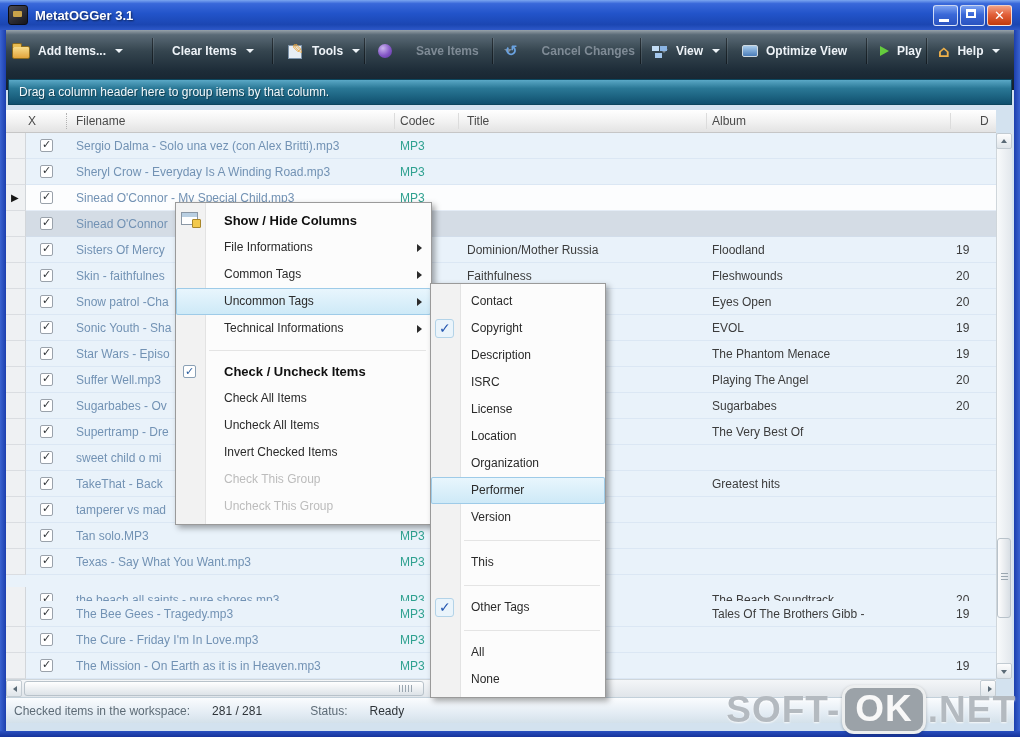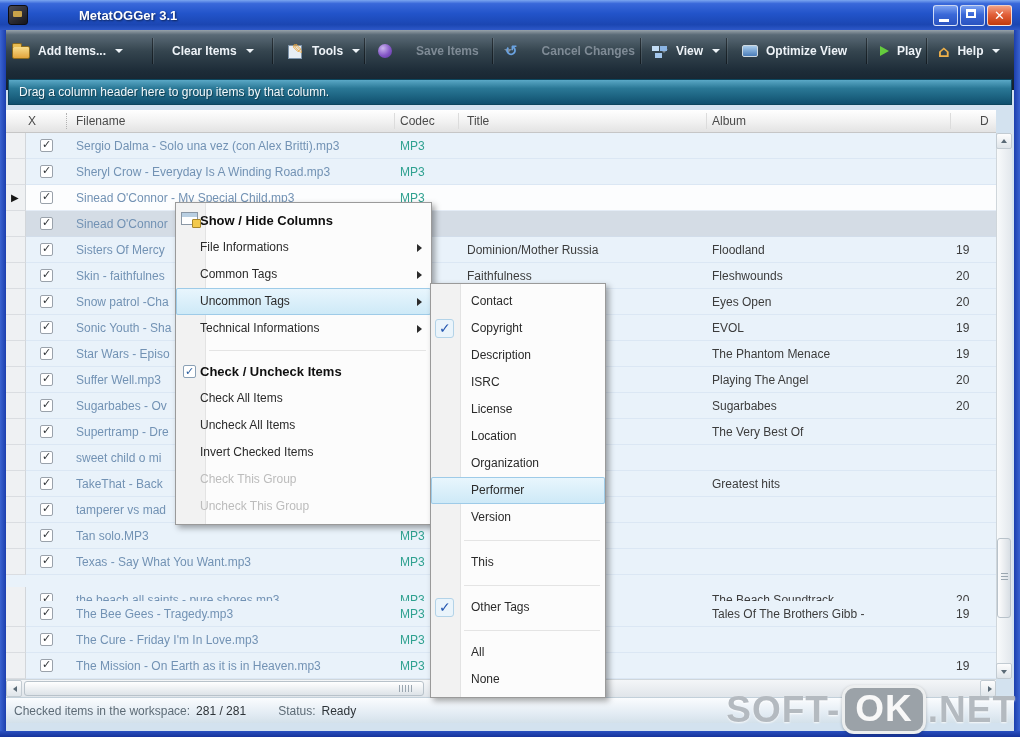--- a/index.html
+++ b/index.html
@@ -1,21 +1,21 @@
 <!DOCTYPE html>
 <html><head>
 <meta charset="utf-8">
 <style>
   html,body{margin:0;padding:0;background:#666;font-family:"Liberation Sans",sans-serif;}
   .window{position:relative;width:1020px;height:737px;background:#d3e2ef;overflow:hidden;}
 
   
   .titlebar{position:absolute;left:0;top:0;width:100%;height:30px;box-sizing:border-box;
     background:linear-gradient(180deg,#7ba6f0 0%,#3968da 12%,#2254ca 45%,#1b46b2 82%,#2e58c8 100%);
-    display:flex;align-items:center;padding:0 8px;gap:44px;}
+    display:flex;align-items:center;padding:0 8px;}
   .appicon{width:18px;height:18px;border-radius:3px;background:linear-gradient(145deg,#4a4a54,#15151c);
     border:1px solid #0c0c12;margin-right:7px;position:relative;flex:0 0 auto;}
   .appicon::after{content:"";position:absolute;left:4px;top:5px;width:9px;height:6px;background:#c9a24a;border-radius:1px;}
   .title{color:#fff;font-weight:bold;font-size:13px;text-shadow:1px 1px 2px rgba(0,0,0,.55);}
   .winbtns{margin-left:auto;display:flex;gap:2px;}
   .wbtn{width:25px;height:21px;border-radius:3px;border:1px solid rgba(255,255,255,.75);position:relative;box-sizing:border-box;}
   .wbtn.minimize,.wbtn.maximize{background:linear-gradient(180deg,#7da3f2,#3a68d8 45%,#2a53c0);}
   .wbtn.close{background:linear-gradient(180deg,#f2a285,#e2603a 45%,#c23a0c);}
   .wbtn.minimize::after{content:"";position:absolute;left:5px;bottom:3px;width:10px;height:3px;background:#fff;}
   .wbtn.maximize::after{content:"";position:absolute;left:5px;top:3px;width:10px;height:9px;border:2px solid #fff;border-top-width:3px;box-sizing:border-box;}
@@ -96,35 +96,35 @@
   .sb-right{right:0;top:0;height:17px;}
   .sb-right::after{left:7px;top:5px;border-top:3px solid transparent;border-bottom:3px solid transparent;border-left:4px solid #5a6a76;}
   .hthumb{position:absolute;left:18px;top:1px;width:400px;height:15px;background:linear-gradient(180deg,#ffffff,#dde3e8);
     border:1px solid #b8c2ca;border-radius:3px;box-sizing:border-box;}
   .hthumb::after{content:"";position:absolute;right:10px;top:3px;width:14px;height:7px;
     background:repeating-linear-gradient(90deg,#9aa6b0 0 1px,transparent 1px 3px);}
 
   
   .statusbar{position:absolute;left:0;top:697px;width:100%;height:26px;box-sizing:border-box;
     background:linear-gradient(180deg,#fafcfe,#e2ebf3 65%,#d4e1ea);border-top:1px solid #c2d0da;
-    display:flex;align-items:center;padding-left:14px;font-size:12px;color:#5d6b76;gap:6px;}
+    display:flex;align-items:center;padding-left:14px;font-size:12px;color:#5d6b76;gap:22px;}
   .sb-val{color:#2e3439;}
   .gap-l{margin-left:26px;}
   .bottomstrip{position:absolute;left:0;top:731px;width:100%;height:6px;background:linear-gradient(180deg,#2a50c0,#16339a);}
   .sideborder{position:absolute;top:30px;width:6px;height:701px;background:linear-gradient(90deg,#3a63d0,#1c3fae);}
   .sideborder.left{left:0;}
   .sideborder.right{left:1014px;background:linear-gradient(90deg,#1c3fae,#3a63d0);}
 
   
   .menu{position:absolute;background:#fcfcfc;border:1px solid #9a9a9a;box-shadow:3px 3px 6px rgba(0,0,0,.35);
     padding:4px 0;box-sizing:border-box;}
   .menu::before{content:"";position:absolute;left:0;top:0;bottom:0;width:29px;background:#f2f2f2;border-right:1px solid #e3e3e3;}
   #context-menu{left:175px;top:202px;width:257px;z-index:40;}
   #column-submenu{left:430px;top:283px;width:176px;z-index:41;}
-  .mitem{position:relative;height:27px;line-height:27px;padding-left:24px;font-size:12px;color:#2b2b2b;white-space:nowrap;}
+  .mitem{position:relative;height:27px;line-height:27px;padding-left:48px;font-size:12px;color:#2b2b2b;white-space:nowrap;}
   #column-submenu .mitem{padding-left:40px;}
   .mitem.header{font-weight:bold;font-size:13px;color:#0f0f0f;}
   .mitem.disabled{color:#bcbcbc;}
   .mitem.highlighted{background:linear-gradient(180deg,#e9f6fd,#cde9f7);box-shadow:inset 0 0 0 1px #9ecbe8;border-radius:2px;}
   .subarrow{position:absolute;right:9px;top:9.5px;width:0;height:0;border-left:5px solid #2b2b2b;border-top:4px solid transparent;border-bottom:4px solid transparent;}
   .msep{position:relative;height:16px;}
   #column-submenu .msep{height:18px;}
   .msep::after{content:"";position:absolute;left:33px;right:5px;top:50%;border-top:1px solid #e4e4e4;}
   .micon{position:absolute;}
   .columns-icon{left:5px;top:5px;width:17px;height:13px;background:#fff;border:1px solid #8a97a5;box-sizing:border-box;}

